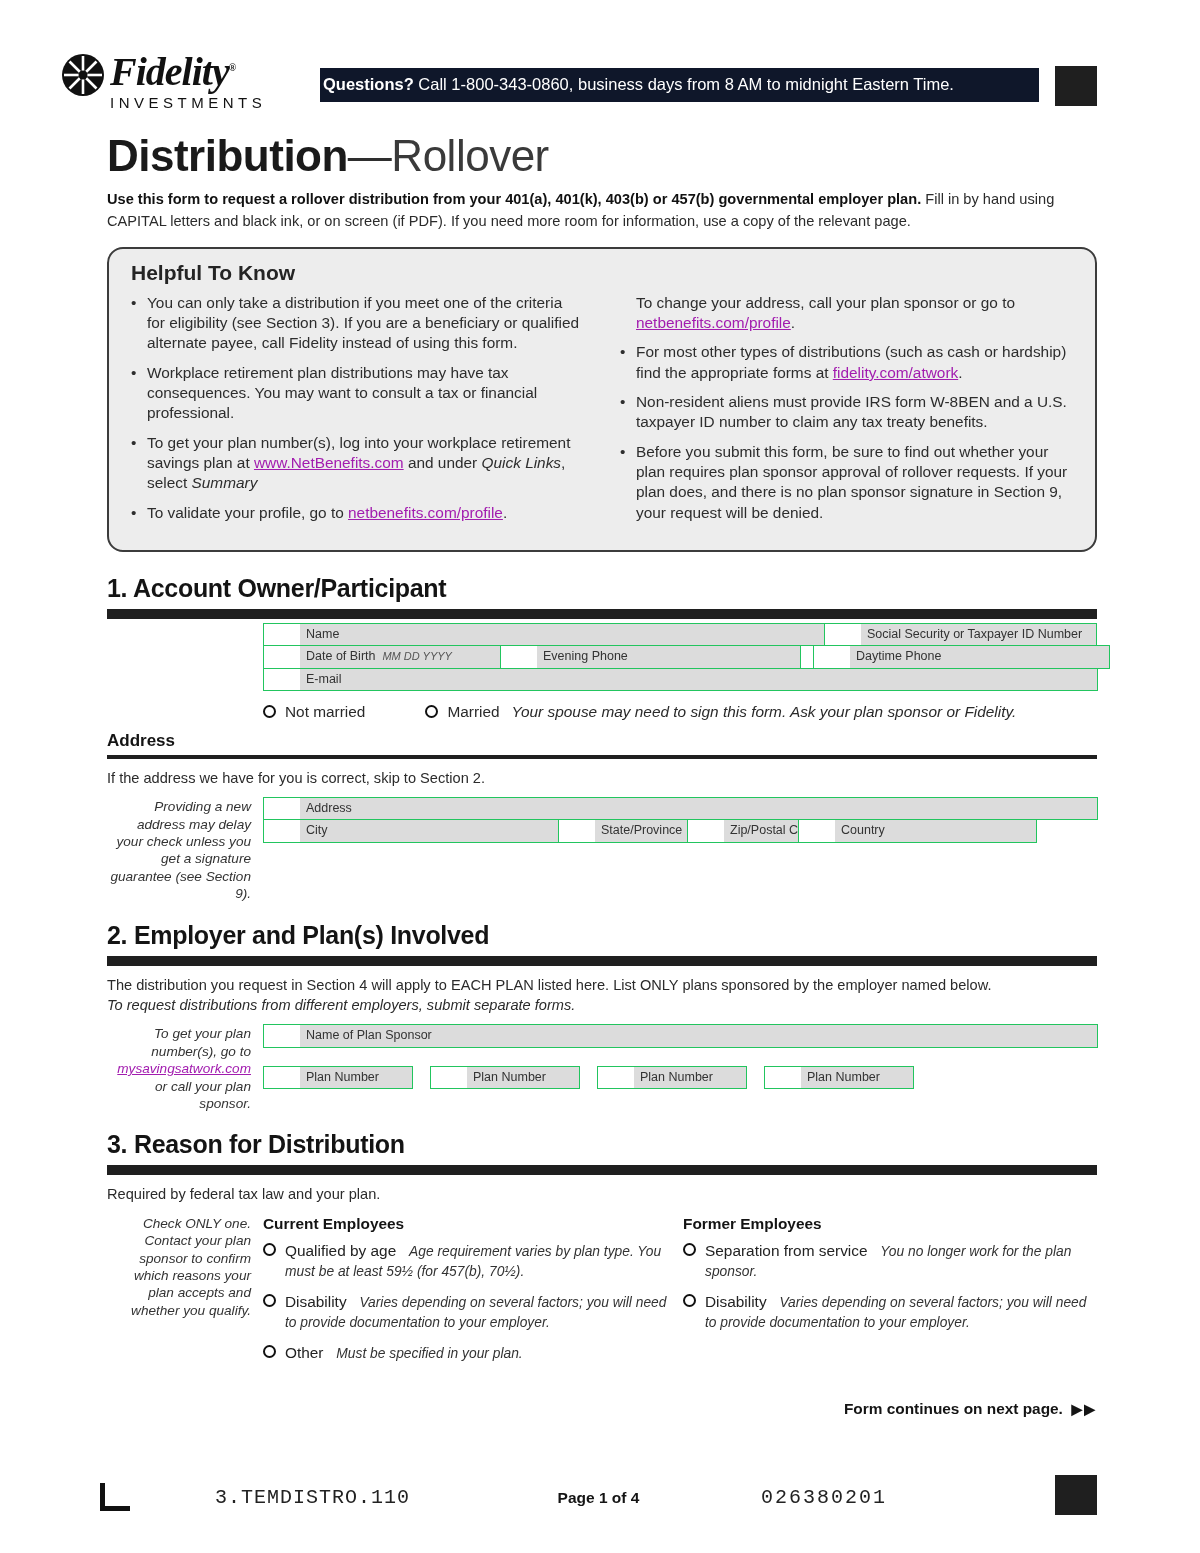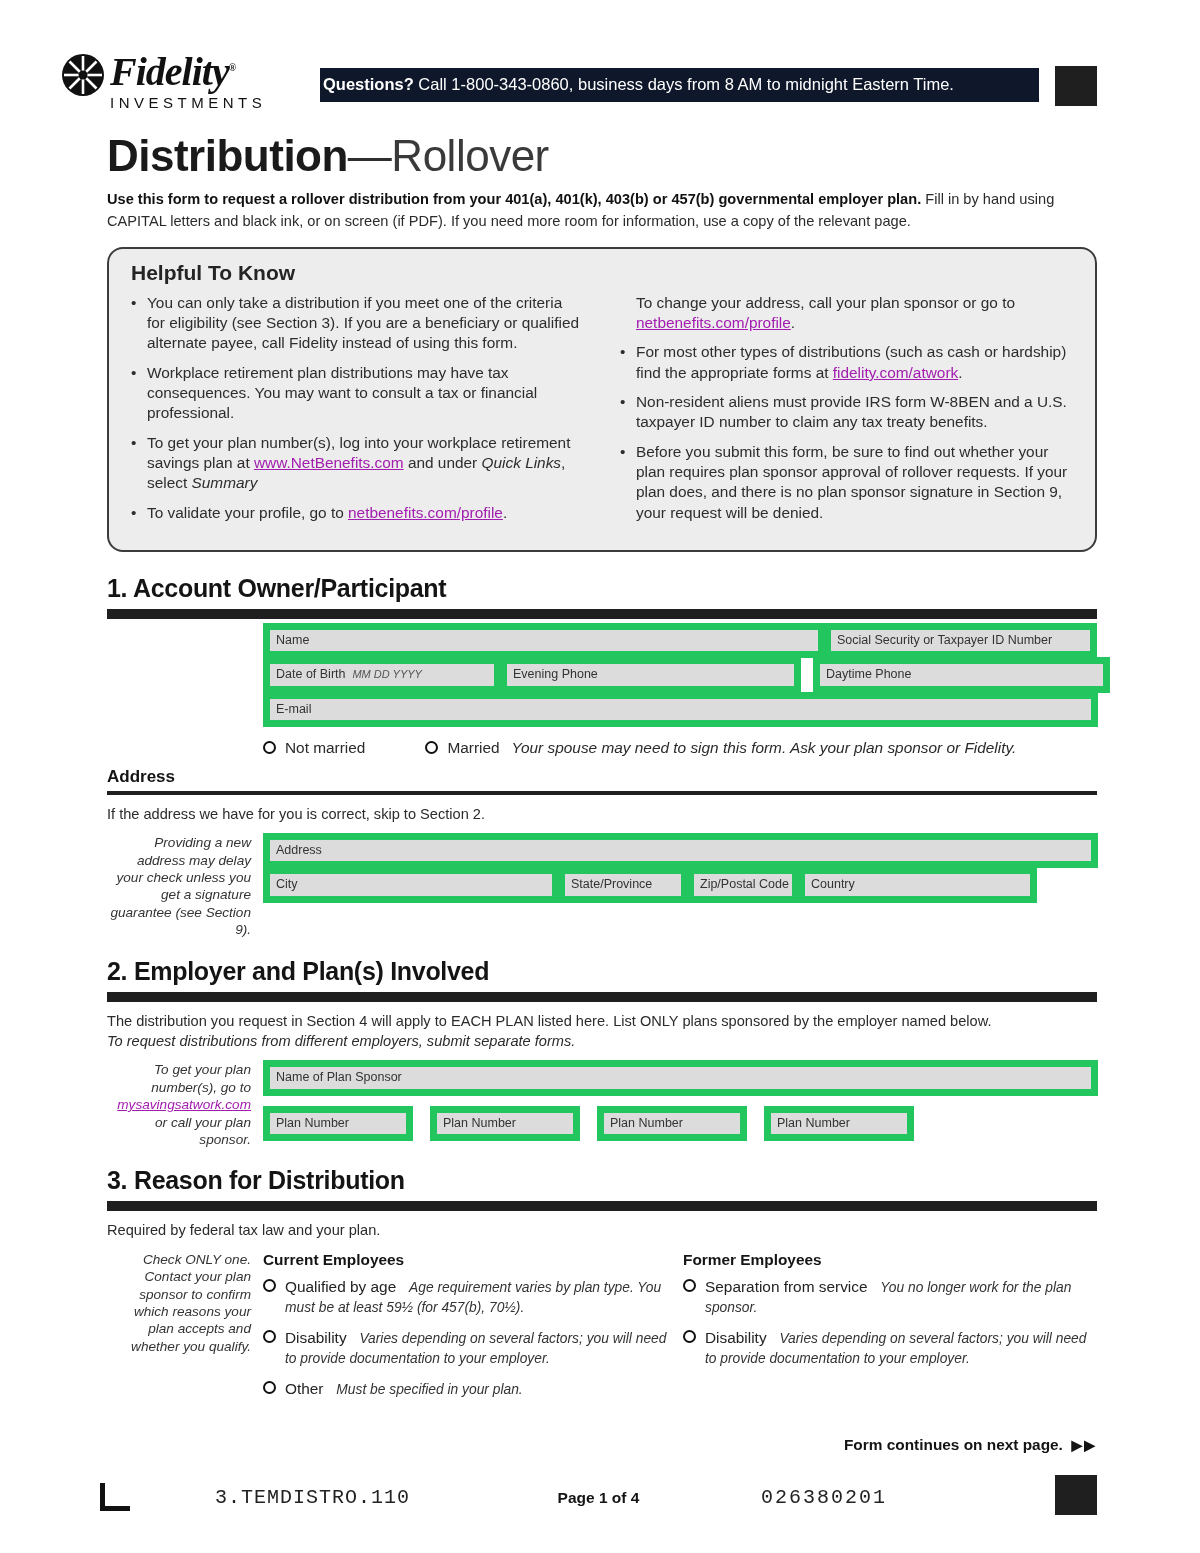--- a/index.html
+++ b/index.html
@@ -45,21 +45,21 @@
   .sec-h { font-size:25px; font-weight:bold; color:#141414; letter-spacing:-0.3px; }
   .sec-bar { height:10px; background:#1f1f1f; margin-top:6px; }
   .sub-h { font-size:17px; font-weight:bold; color:#141414; }
   .sub-bar { height:4px; background:#1f1f1f; margin-top:4px; }
   .sec-note { font-size:14.6px; color:#2b2b2b; margin-top:9px; line-height:1.4; }
   
   .with-note { display:flex; }
   .note-col { width:156px; flex:none; padding-right:12px; text-align:right; font-style:italic; font-size:13.6px; line-height:1.28; color:#333; }
   .fields-col { flex:1; }
   .frow { display:flex; }
-  .field { border:7px solid #22c55e; margin-left:-1px; margin-top:-1px; display:flex; flex-direction:column; }
+  .field { border:1px solid #22c55e; margin-left:-1px; margin-top:-1px; display:flex; flex-direction:column;padding-left:36px; }
   .frow .field:first-child { margin-left:0; }
   .lbl { background:#dcdcdc; font-size:12.5px; color:#333; padding:2px 6px 3px 6px; line-height:1.3; white-space:nowrap; overflow:hidden; }
   .lbl .hint { font-style:italic; font-size:11px; color:#555; }
   .inp { background:#e9f2fa; flex:1; display:flex; }
   .grp { flex:none; display:flex; margin-right:3px; background:#e9f2fa; }
   .grp:last-child { margin-right:0; }
   .inp.seg { background:#fff; gap:0; }
   .cell { position:relative; }
   .cell.t::before { content:""; position:absolute; left:0; bottom:0; width:1px; height:55%; background:#b6cede; }
   
@@ -325,21 +325,21 @@
       <div class="note-col">
         <span>To get your plan number(s), go to </span><span class="link">mysavingsatwork.com</span><span> or call your plan sponsor.</span>
       </div>
       <div class="fields-col">
         <div class="frow">
           <div class="field" style="width:835px;">
             <div class="lbl">Name of Plan Sponsor</div>
             <div class="inp" style="height:36px;"></div>
           </div>
         </div>
-        <div class="frow" style="margin-top:10px; gap:17px;">
+        <div class="frow" style="margin-top:18px; gap:17px;">
           <div class="field" style="width:150px; margin:0;">
             <div class="lbl">Plan Number</div>
             <div class="inp seg" style="height:40px;">
               <span class="grp" style="flex:1">
                   <i class="cell" style="flex:1"></i>
                   <i class="cell t" style="flex:1"></i>
                   <i class="cell t" style="flex:1"></i>
                   <i class="cell t" style="flex:1"></i>
                   <i class="cell t" style="flex:1"></i>
                 </span>

